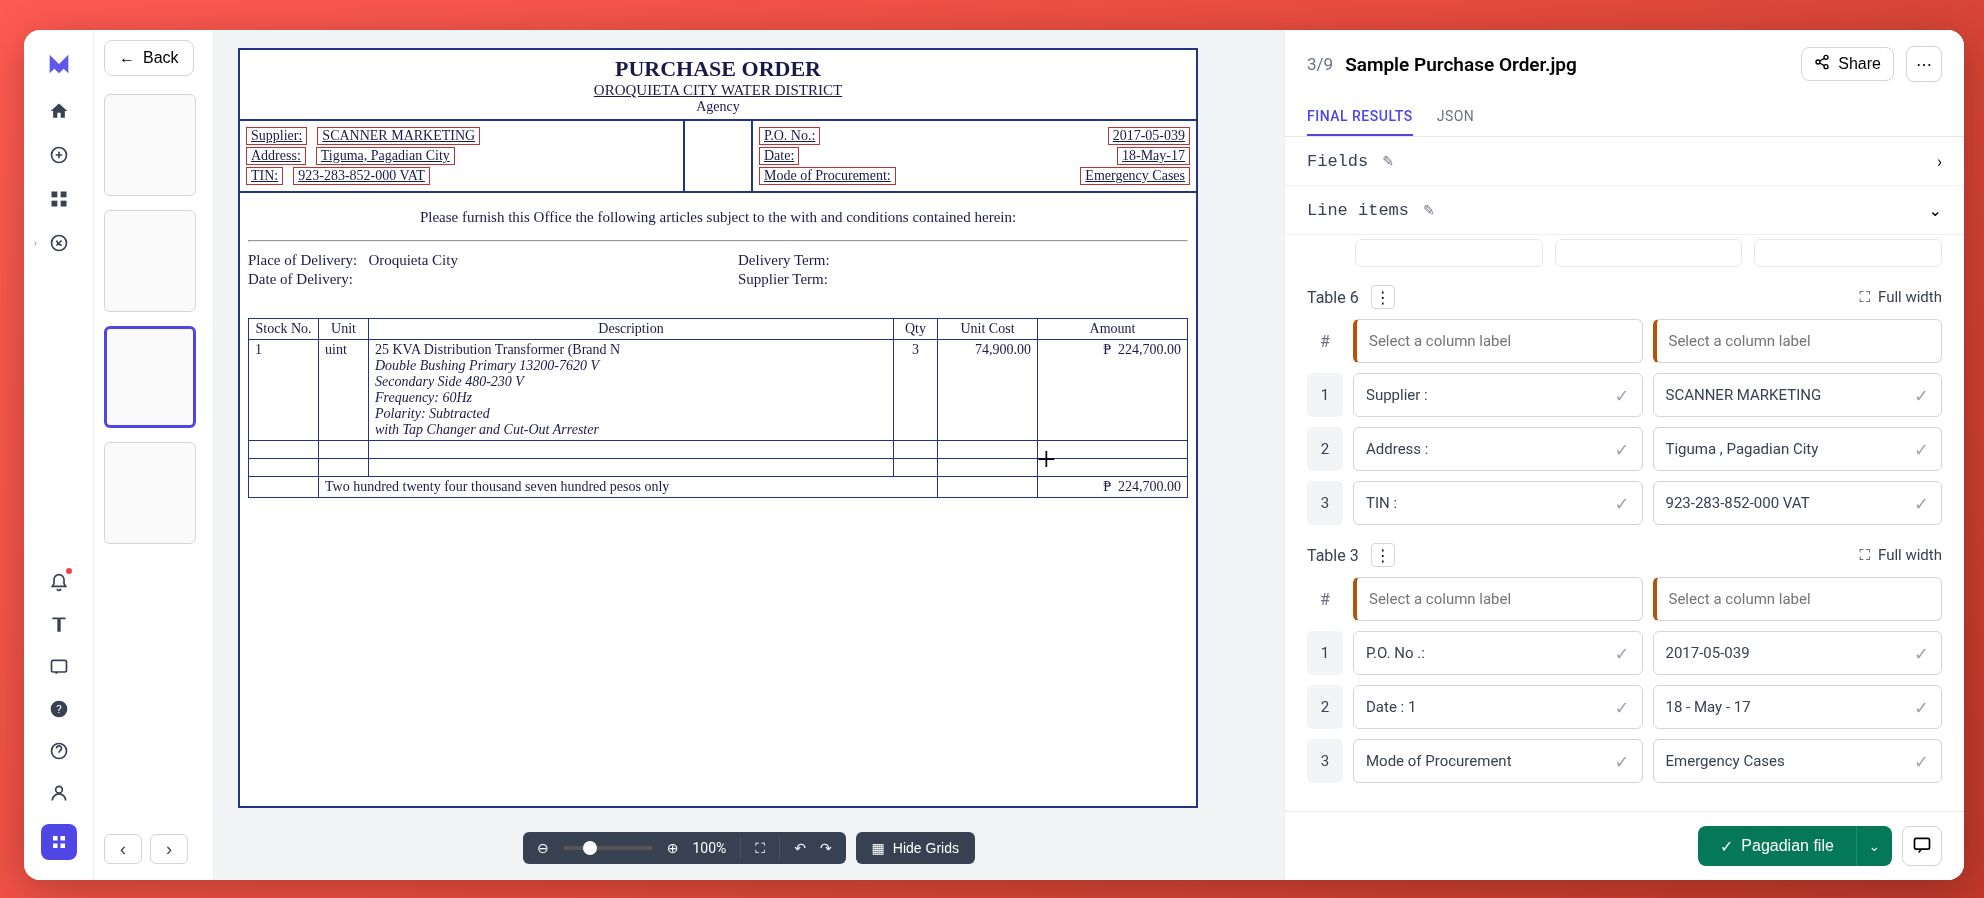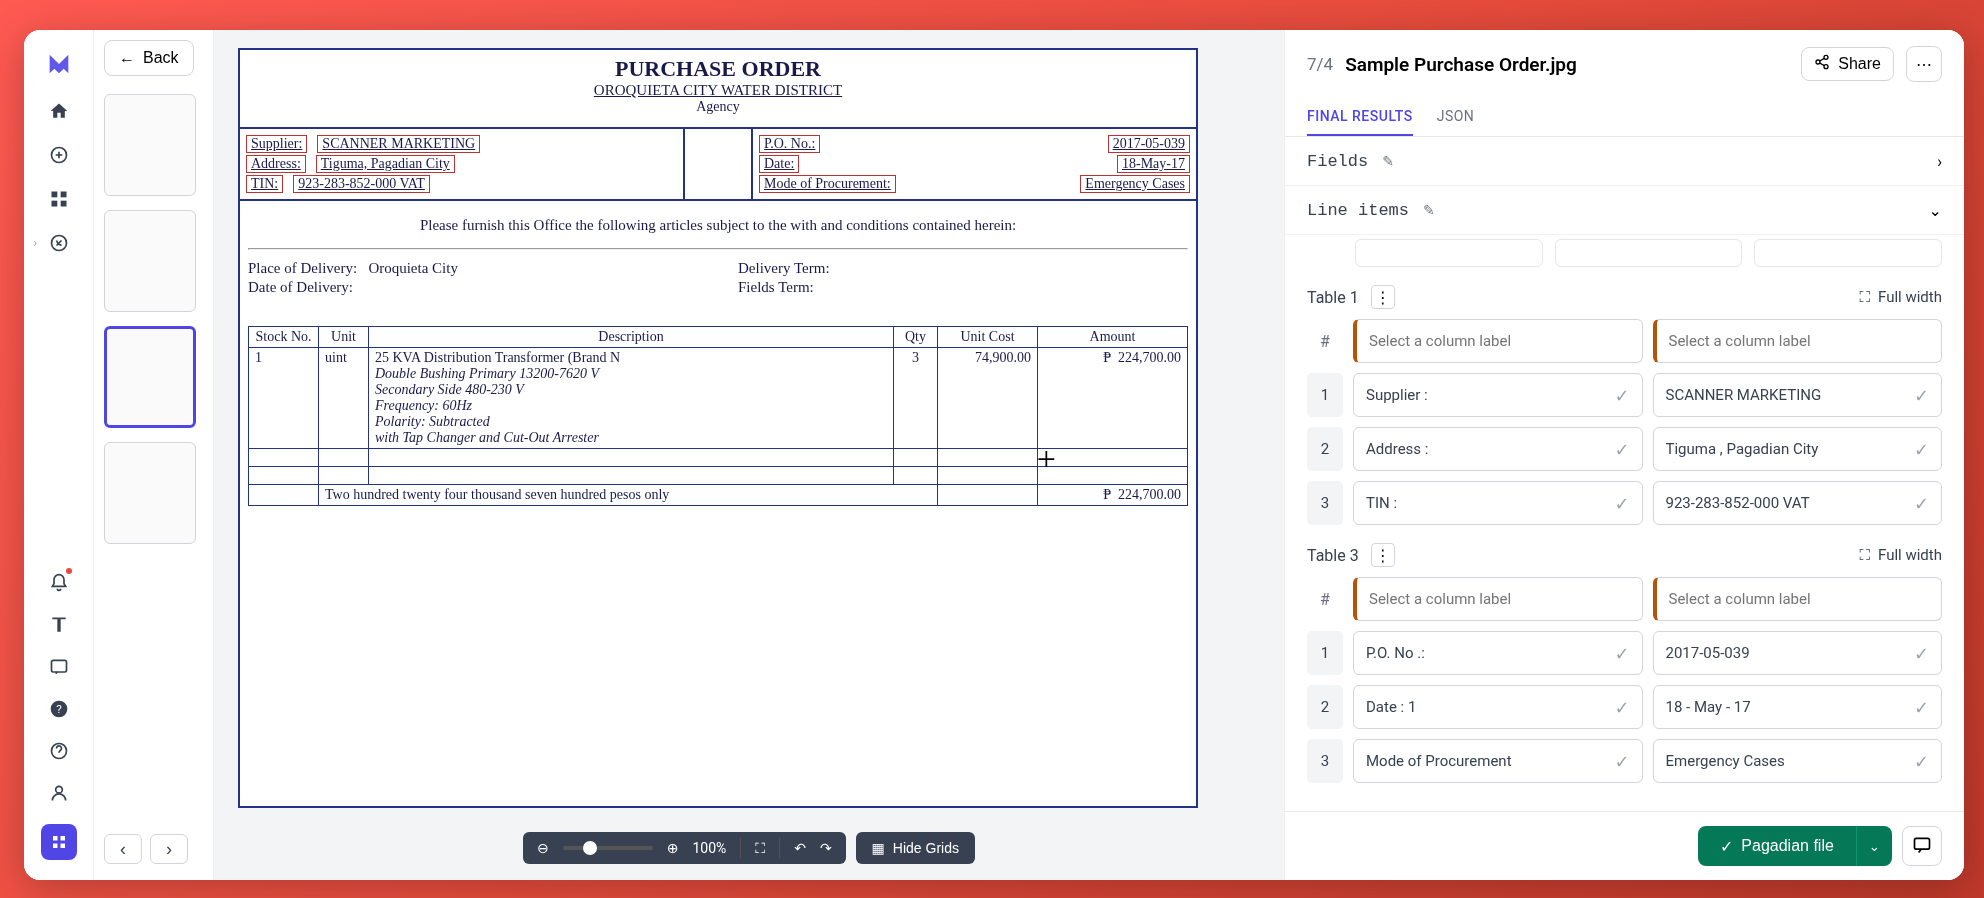--- a/index.html
+++ b/index.html
@@ -84,21 +84,21 @@
 }
 .doc-scroll {
   flex:1; overflow:auto; padding:18px 24px;
 }
 .doc-page {
   background:#fff; width:960px; min-height:760px;
   border:2px solid #238; position:relative;
   font-family: "Times New Roman", serif;
   color:#1a1a4a;
 }
-.doc-header { text-align:center; padding:6px 0 12px; border-bottom:2px solid #238; }
+.doc-header { text-align:center; padding:6px 0 4px; border-bottom:2px solid #238; }
 .doc-title { font-size:22px; font-weight:bold; }
 .doc-sub { font-size:15px; text-decoration:underline; }
 .doc-agency { font-size:14px; }
 .doc-info-row { display:flex; border-bottom:2px solid #238; }
 .doc-info-col { flex:1; padding:4px 6px; font-size:14px; }
 .doc-info-col.mid { flex:0 0 70px; border-left:2px solid #238; border-right:2px solid #238; }
 .info-line { display:flex; gap:10px; margin:2px 0;text-decoration:underline; }
 .ibox { border:1px solid #b33; padding:0 4px; display:inline-block; }
 .doc-body { padding:10px 8px; font-size:15px; color:#1a1a4a; }
 .deliv-row { display:flex; gap:40px; margin:2px 0; }
@@ -342,21 +342,21 @@
         </div>
         <div class="doc-body">
           <div style="text-align:center; margin:6px 0 14px;">Please furnish this Office the following articles subject to the with and conditions contained herein:</div>
           <hr>
           <div class="deliv-row" style="margin-top:10px">
             <div><span>Place of Delivery:</span> &nbsp;&nbsp;<span>Oroquieta City</span></div>
             <div><span>Delivery Term:</span></div>
           </div>
           <div class="deliv-row">
             <div><span>Date of Delivery:</span></div>
-            <div><span>Fields Term:</span></div>
+            <div><span>Supplier Term:</span></div>
           </div>
 
           <table class="items-table">
             <tbody>
                 <tr>
               <th style="width:70px">Stock No.</th>
               <th style="width:50px">Unit</th>
               <th>Description</th>
               <th style="width:44px">Qty</th>
               <th style="width:100px">Unit Cost</th>
@@ -420,21 +420,21 @@
       </div>
       <button class="hide-grids-btn">
         <span>▦</span>
         <span>Hide Grids</span>
       </button>
     </div>
   </div>
 
   <div class="side-panel">
     <div class="sp-header">
-      <span class="counter">7/4</span>
+      <span class="counter">3/9</span>
       <span class="fname">Sample Purchase Order.jpg</span>
       <button class="sp-header-btn">
         <span>
           <svg viewBox="0 0 24 24" width="16" height="16" fill="none" stroke="currentColor" stroke-width="2">
               <circle cx="18" cy="5" r="3"></circle>
               <circle cx="6" cy="12" r="3"></circle>
               <circle cx="18" cy="19" r="3"></circle>
               <path d="M8.5 10.5l7-4M8.5 13.5l7 4"></path>
             </svg>
         </span>
@@ -468,21 +468,21 @@
     <div class="sp-content">
       <div class="stub-row">
         <div style="width:36px"></div>
         <div class="stub-box"></div>
         <div class="stub-box"></div>
         <div class="stub-box"></div>
       </div>
 
       <div class="table-header">
         <div style="display:flex; align-items:center; gap:12px">
-          <span class="tname">Table 1</span>
+          <span class="tname">Table 6</span>
           <span class="more">⋮</span>
         </div>
         <div class="fullwidth-btn">
           <span>⛶</span>
           <span>Full width</span>
         </div>
       </div>
       <div class="tbl-grid">
         <div class="tbl-cell-hash">#</div>
         <div class="tbl-input head">

